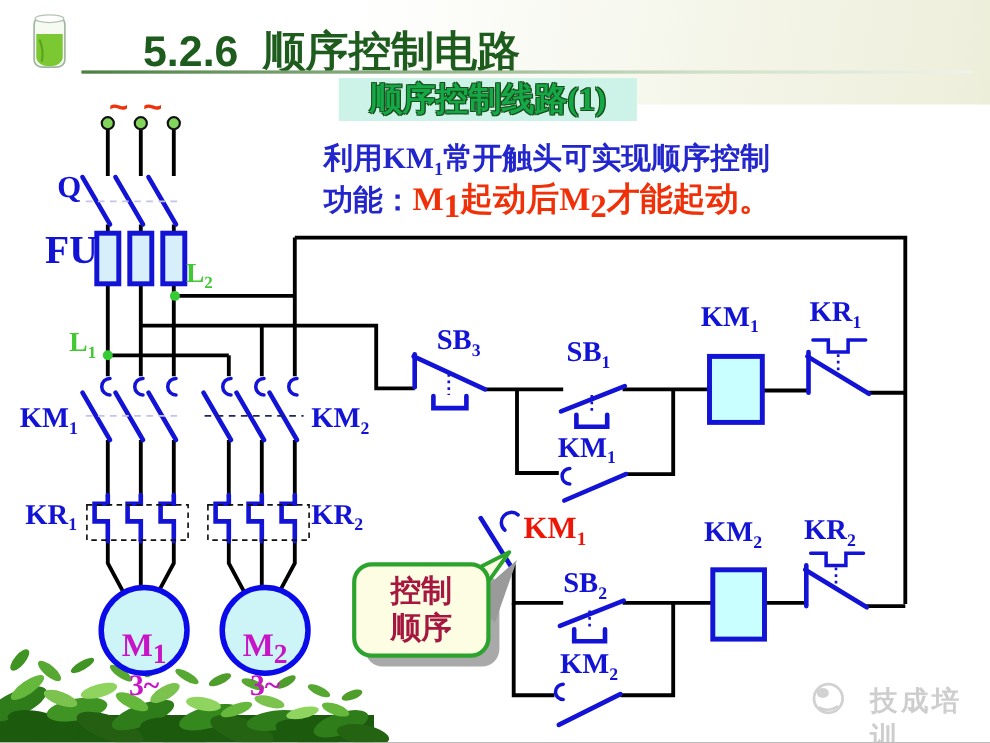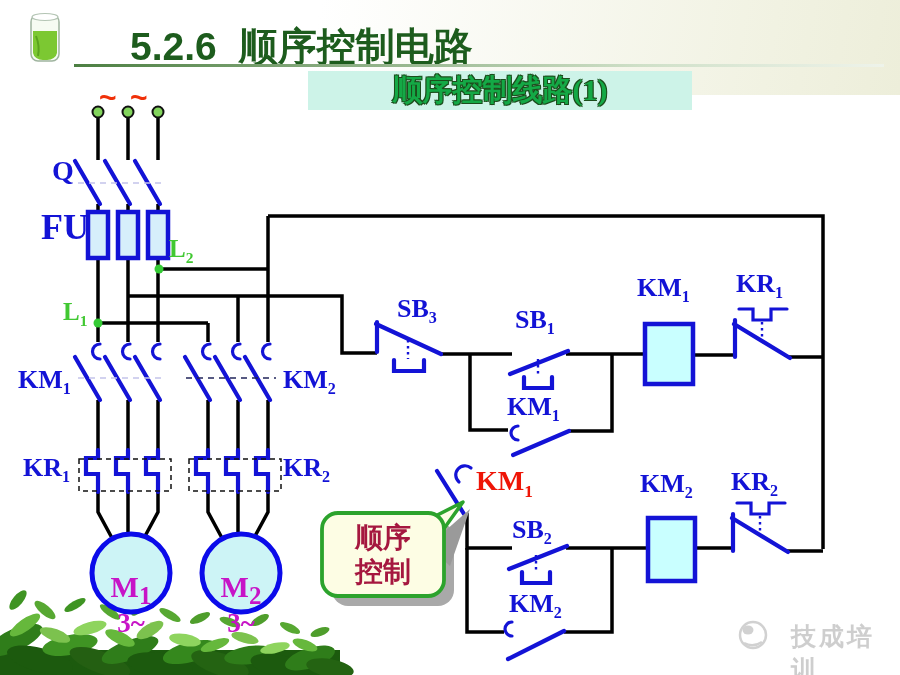--- a/index.html
+++ b/index.html
@@ -5,21 +5,21 @@
   html,body{margin:0;padding:0;background:#888;}
   .slide{position:relative;width:900px;height:675px;background:#fff;overflow:hidden;
          font-family:"Liberation Serif","DejaVu Serif",serif;}
   .hdr-bg{position:absolute;left:0;top:0;width:900px;height:95px;
           background:linear-gradient(100deg,#ffffff 35%,#f1f2e2 85%,#edeeda 100%);}
   .divider{position:absolute;left:74px;top:64px;width:810px;height:3px;
            background:linear-gradient(to right,var(--c-divider,#4c7f42),#cfe0c8 70%,#eef3ea);}
   .title{position:absolute;left:130px;top:20px;font-family:"Liberation Sans","DejaVu Sans",sans-serif;
          font-weight:bold;font-size:39px;color:var(--c-title_green,#1d5c1d);white-space:nowrap;}
   .title .zh{margin-left:22px;}
-  .banner{position:absolute;left:308px;top:71px;width:384px;height:39px;
+  .banner{position:absolute;left:308px;top:71px;width:271px;height:39px;
           background:var(--c-banner_bg,#cdf3e8);display:flex;align-items:center;justify-content:center;
           font-weight:bold;font-size:30px;color:var(--c-banner_text,#14a946);
           text-shadow:1px 1px 0 #1c4d1c,-1px -1px 0 #1c4d1c,1px -1px 0 #1c4d1c,-1px 1px 0 #1c4d1c;
           white-space:nowrap;}
   .desc{position:absolute;font-weight:bold;font-size:27px;color:var(--c-text_blue,#2326cd);white-space:nowrap;}
   .desc .red{color:var(--c-text_red,#f03008);font-size:30px;}
   .desc sub,.lbl sub{font-size:62%;}
   .lbl{position:absolute;font-weight:bold;font-size:26px;line-height:1;
        color:var(--c-symbol_blue,#1313d6);white-space:nowrap;}
   .lbl.green{color:var(--c-label_green,#41c832);font-size:25px;}
@@ -59,20 +59,26 @@
     <ellipse cx="45" cy="17" rx="13" ry="3.5" fill="#ffffff" stroke="#b3c4b3" stroke-width="1.2"></ellipse>
   </svg>
 
   <div class="title">
     <span>5.2.6</span><span class="zh">顺序控制电路</span>
   </div>
   <div class="divider"></div>
 
   <div class="banner">顺序控制线路(1)</div>
 
+  <div class="desc" style="left:294px;top:126px;">
+    <span>利用</span><span>KM</span><sub>1</sub><span>常开触头可实现顺序控制</span>
+  </div>
+  <div class="desc" style="left:294px;top:161px;">
+    <span>功能：</span><span class="red">M</span><sub class="red">1</sub><span class="red">起动后</span><span class="red">M</span><sub class="red">2</sub><span class="red">才能起动。</span>
+  </div>
 
   <svg width="900" height="675">
 
     <g>
       <rect x="0" y="650" width="340" height="25" fill="#1c5a0e"></rect>
       <g>
         <ellipse cx="15" cy="640" rx="30" ry="11" fill="#2f7d1a" transform="rotate(-25 15 640)"></ellipse>
         <ellipse cx="40" cy="660" rx="34" ry="12" fill="#1c5a0e" transform="rotate(15 40 660)"></ellipse>
         <ellipse cx="70" cy="645" rx="28" ry="10" fill="#3f9423" transform="rotate(-10 70 645)"></ellipse>
         <ellipse cx="100" cy="662" rx="32" ry="11" fill="#245f12" transform="rotate(20 100 662)"></ellipse>
@@ -297,18 +303,18 @@
   <div class="lbl red" style="left:476px;top:467px;"><span>KM</span><sub>1</sub></div>
   <div class="lbl" style="left:512px;top:517px;"><span>SB</span><sub>2</sub></div>
   <div class="lbl" style="left:509px;top:591px;"><span>KM</span><sub>2</sub></div>
 
   <div class="lbl" style="left:637px;top:275px;"><span>KM</span><sub>1</sub></div>
   <div class="lbl" style="left:736px;top:271px;"><span>KR</span><sub>1</sub></div>
   <div class="lbl" style="left:640px;top:471px;"><span>KM</span><sub>2</sub></div>
   <div class="lbl" style="left:731px;top:469px;"><span>KR</span><sub>2</sub></div>
 
   <div class="callout-text">
+    <div>控制</div>
     <div>顺序</div>
-    <div>控制</div>
   </div>
 
   <div class="watermark">技成培训</div>
 </div>
 
 </body></html>

